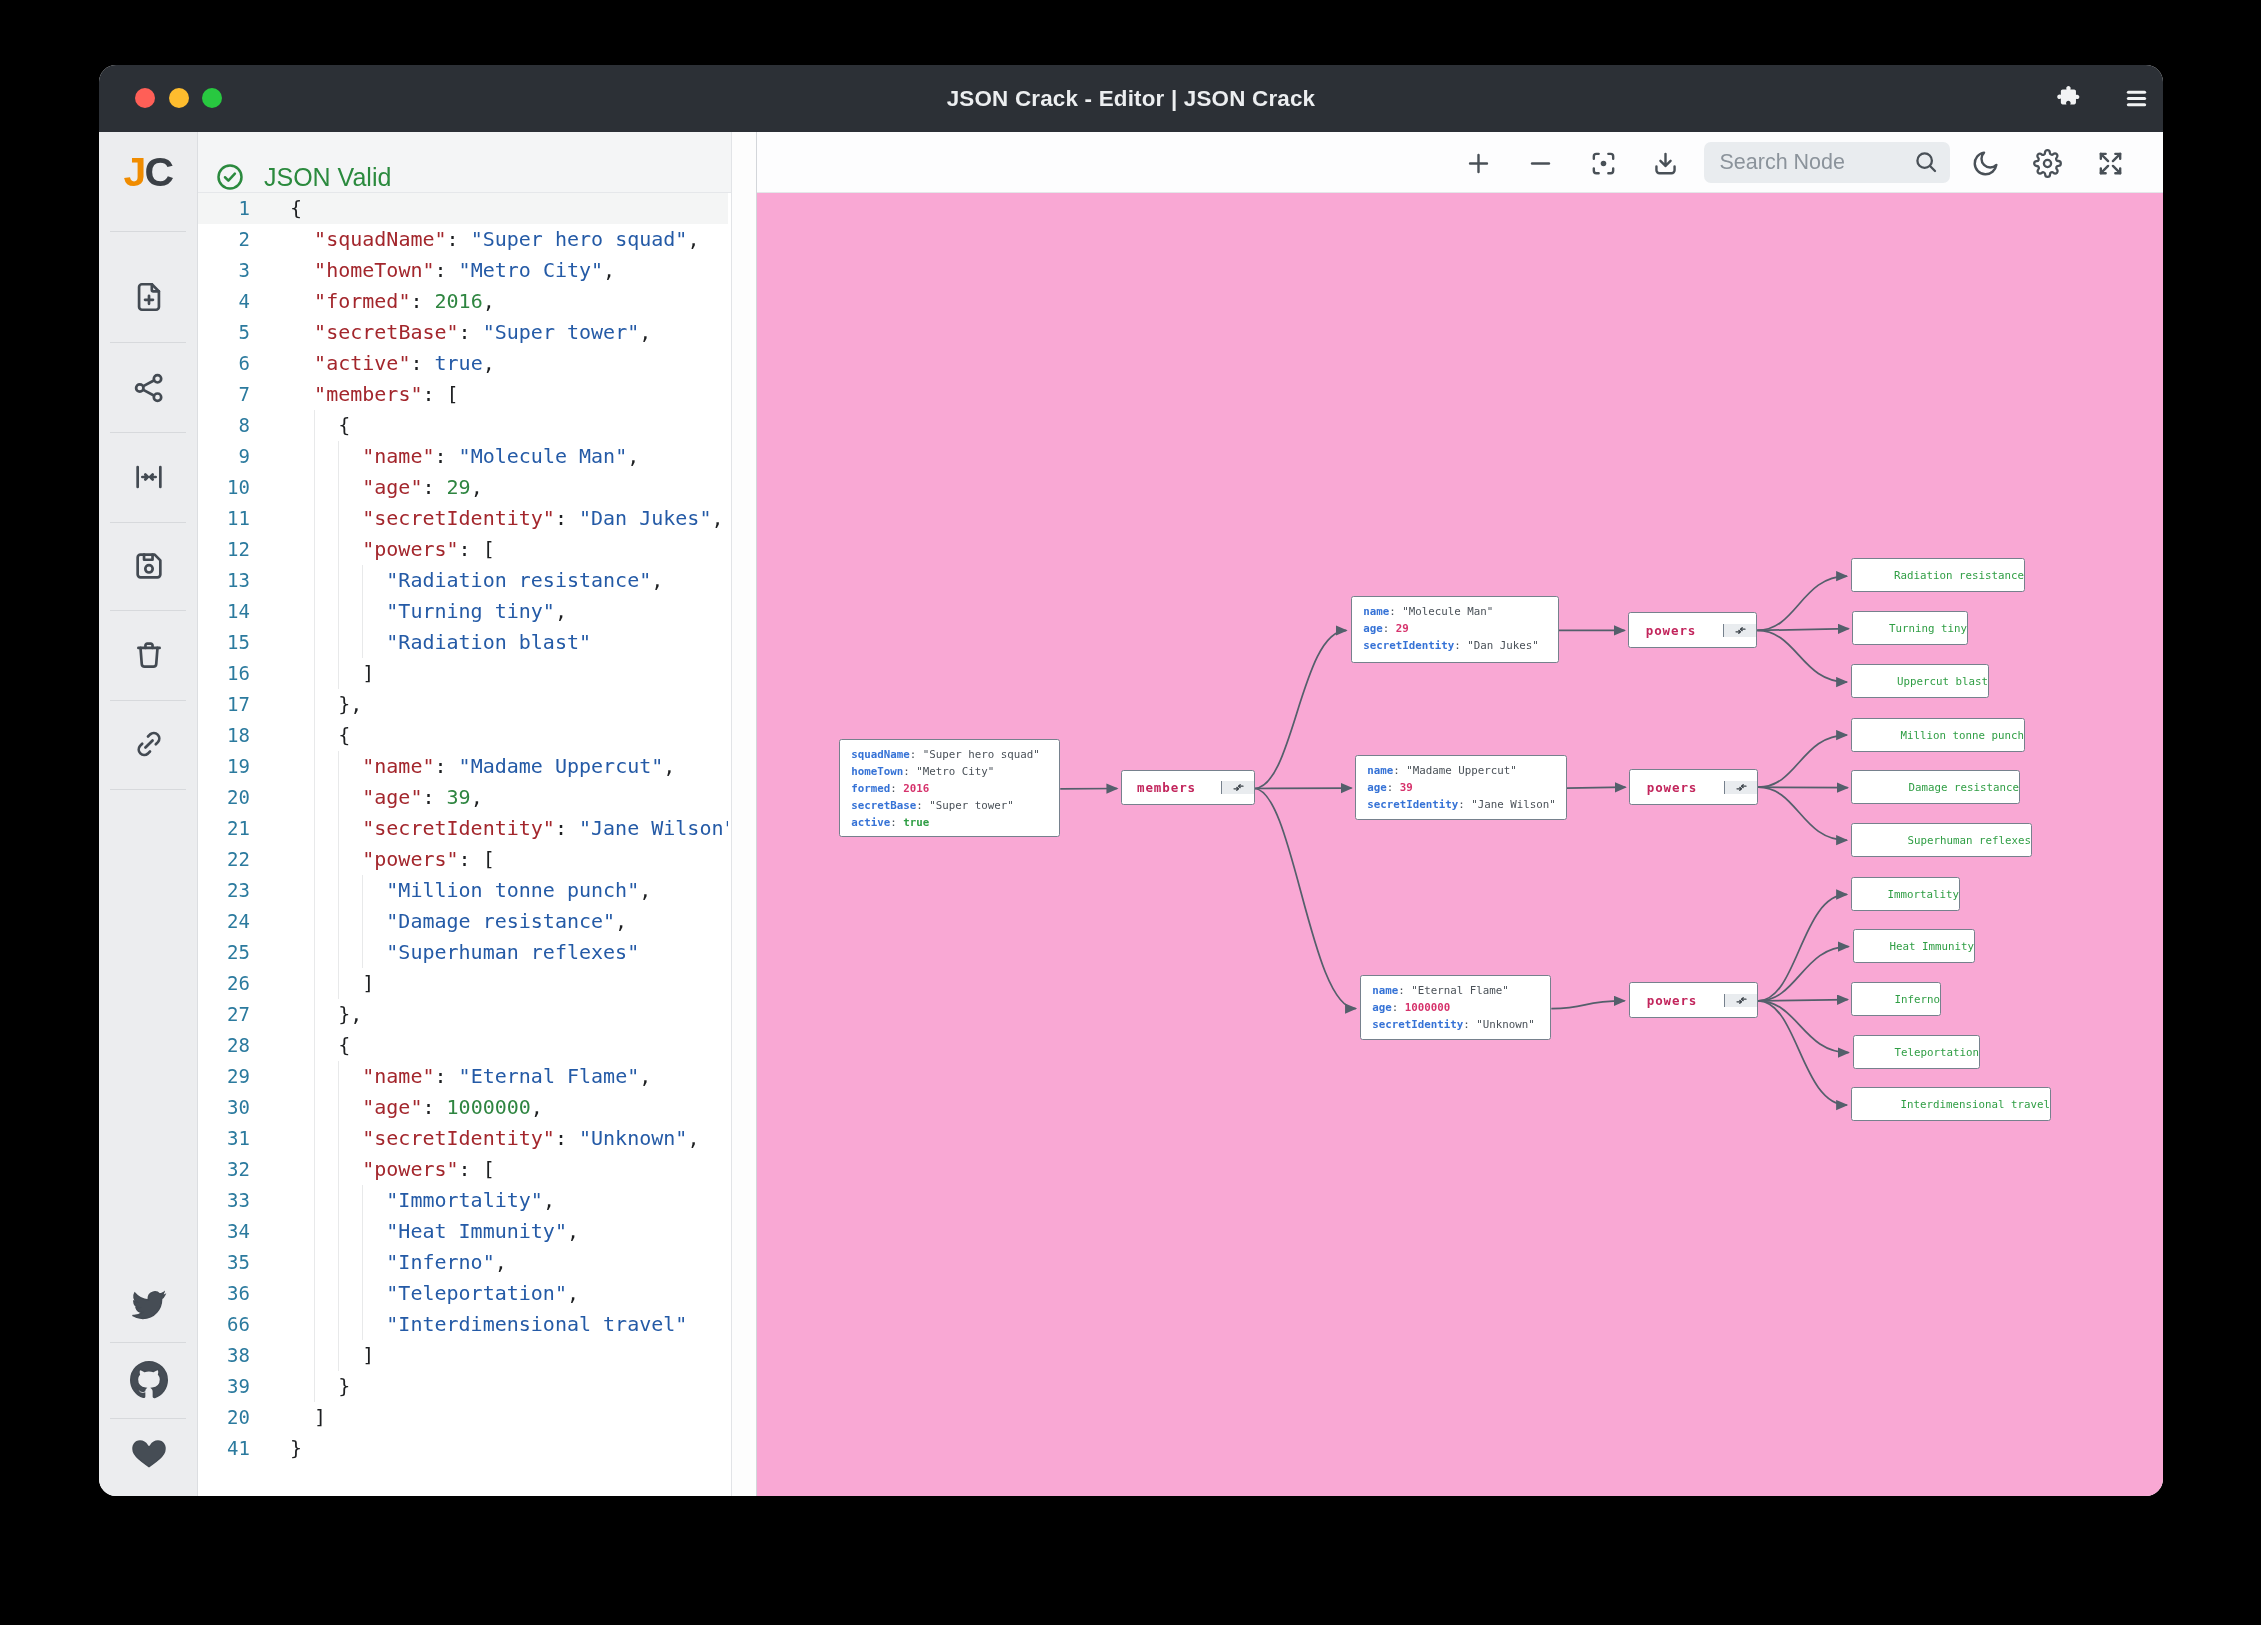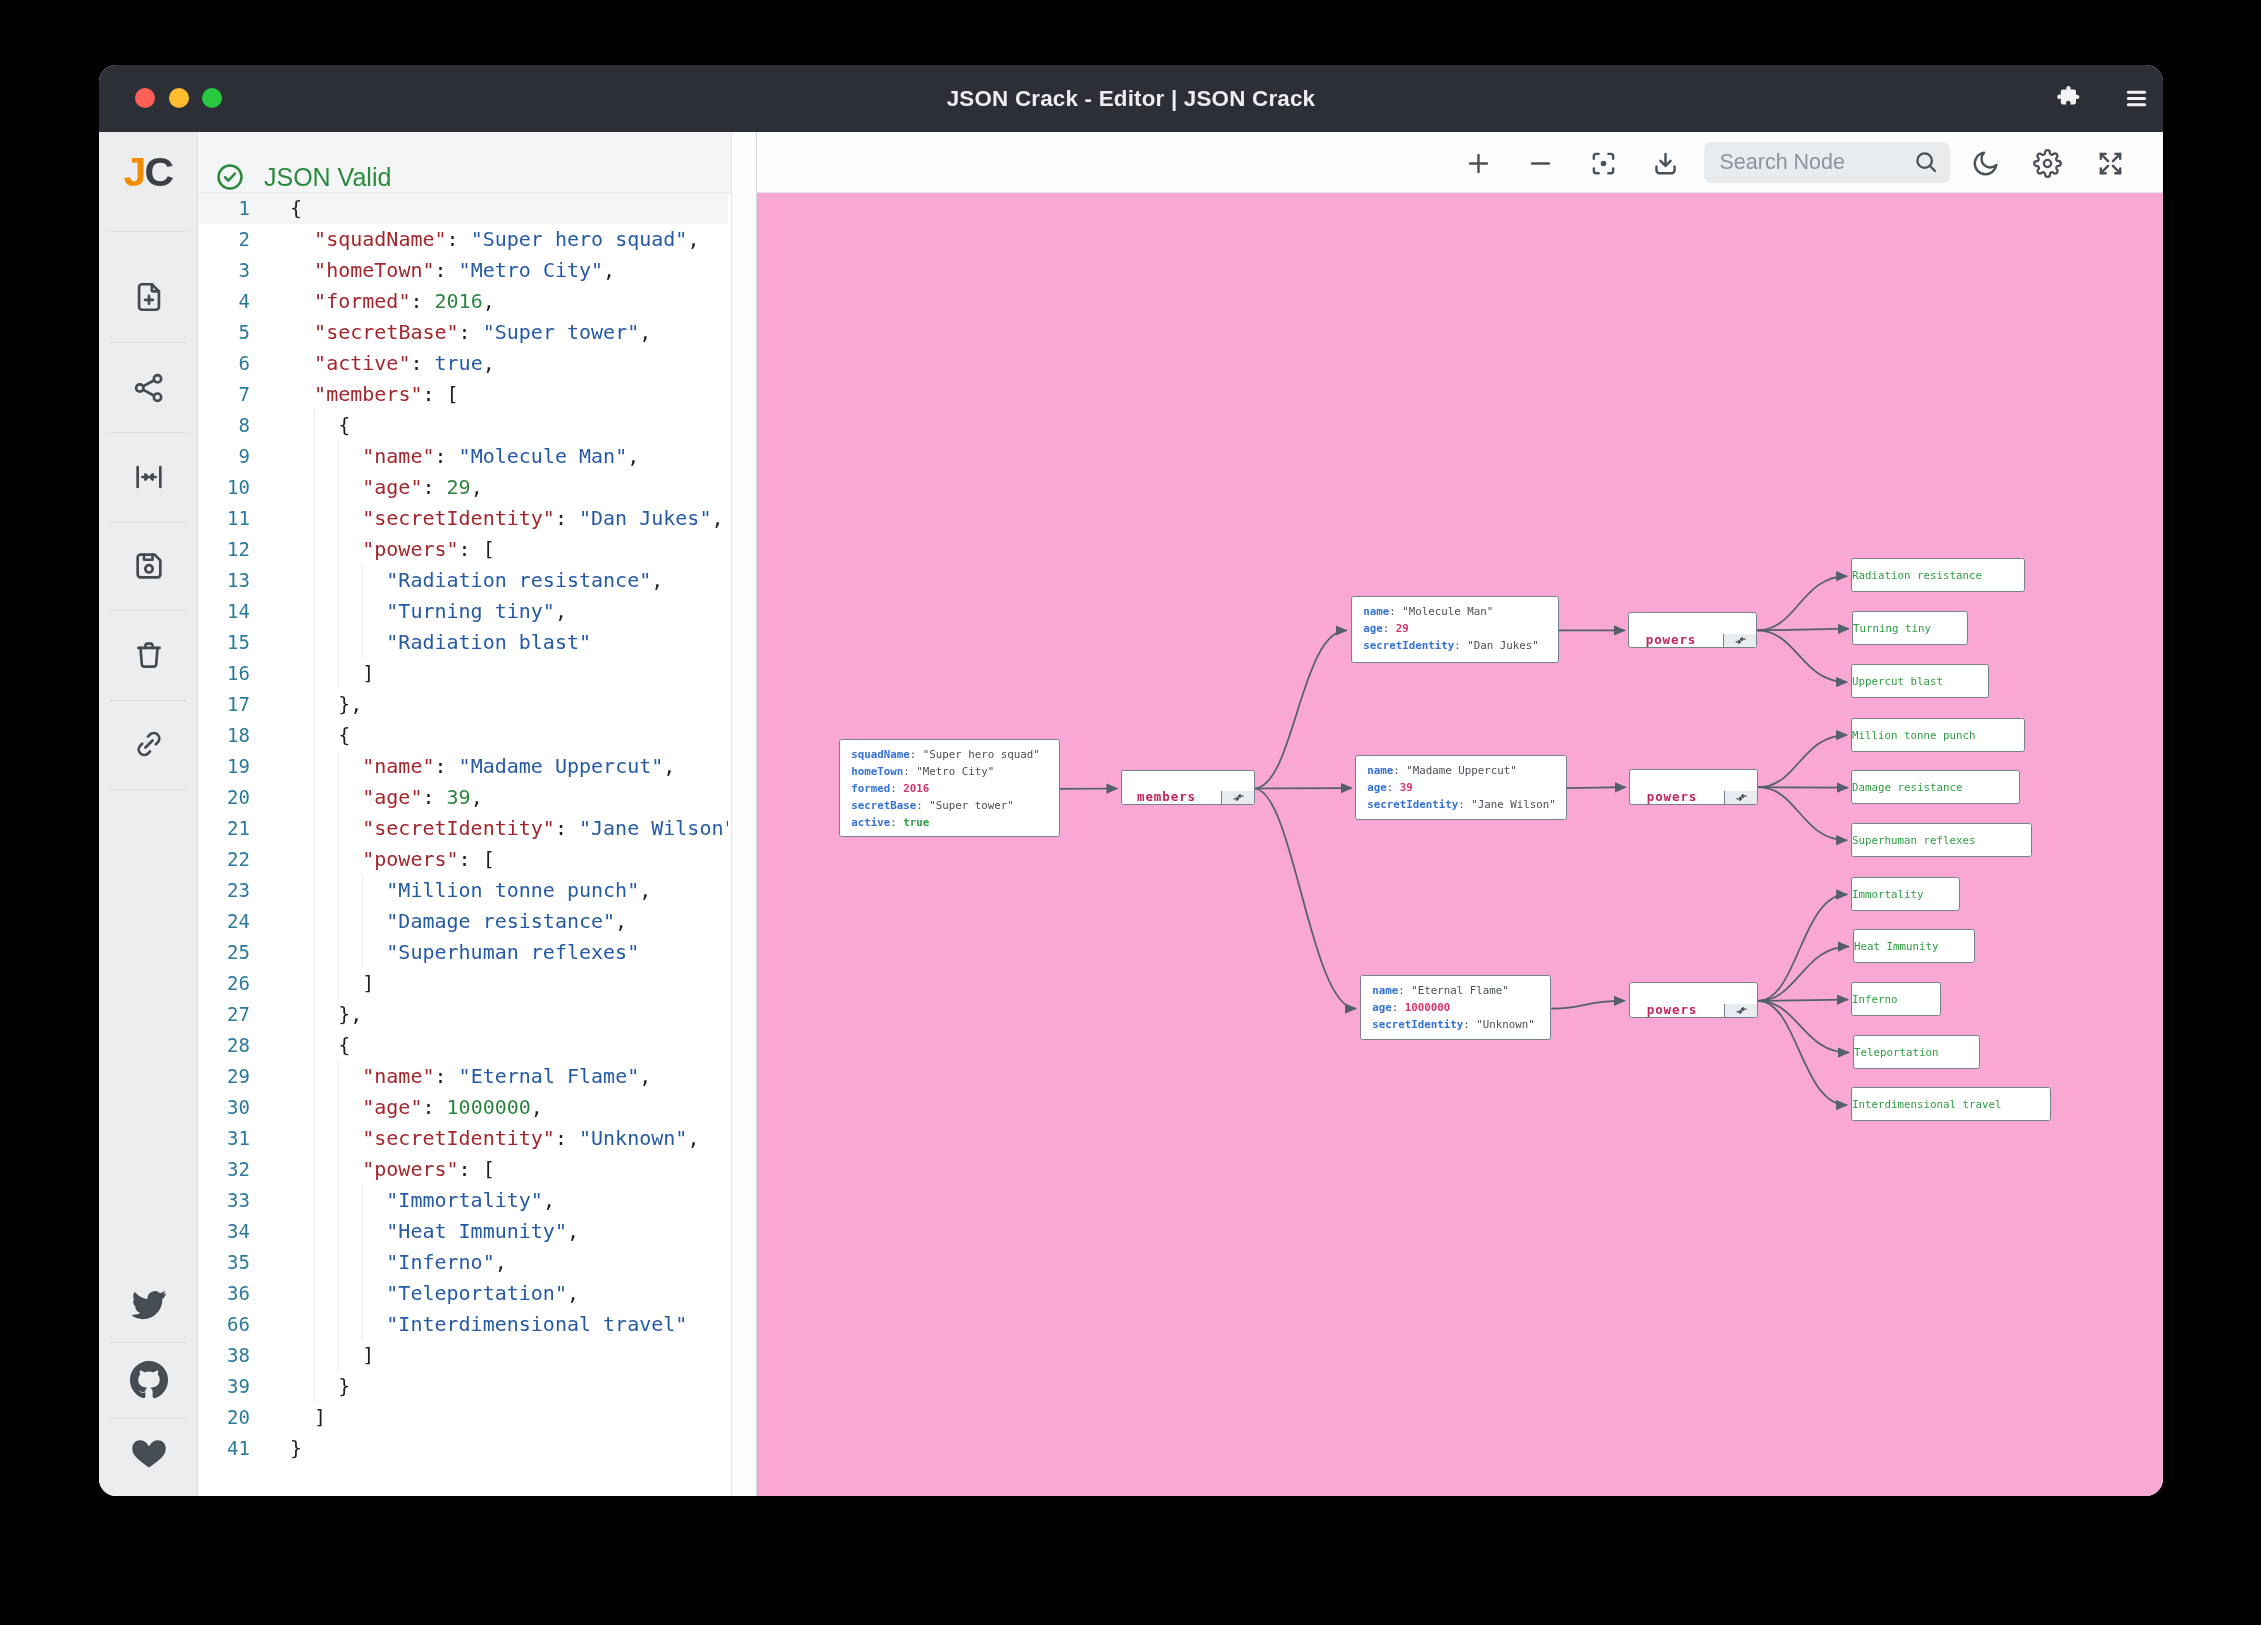--- a/index.html
+++ b/index.html
@@ -77,27 +77,27 @@
                             pointer-events:none; }
   .gnode { position:absolute; background:#fff; border:1.3px solid #76818d; border-radius:2.6px;
            font-family:"DejaVu Sans Mono", monospace; cursor:pointer; }
   .gnode-object { padding:6px 11.2px; }
   .grow { font-size:10.8px; line-height:17px; white-space:pre; }
   .gk { color:#3572d6; font-weight:600; }
   .gp { color:#4a5158; }
   .gv-string  { color:#4a5158; }
   .gv-number  { color:#d6336c; font-weight:600; }
   .gv-boolean { color:#2f9e44; font-weight:600; }
-  .gnode-parent { display:flex; align-items:flex-end; overflow:hidden;gap:10px; }
+  .gnode-parent { display:flex; align-items:center; overflow:hidden;gap:10px; }
   .glabel { flex:1; display:flex; align-items:center; justify-content:center;
             color:#c2255c; font-size:12.5px; font-weight:600; letter-spacing:0.9px; }
   .gbtn { width:33px; background:#e9ecef; border-left:1.3px solid #76818d; display:flex;
           align-items:center; justify-content:center; cursor:pointer; }
-  .gnode-leaf { display:flex; align-items:center; justify-content:flex-start;
-                color:#2f9e44; font-size:10.8px; font-weight:500; }
+  .gnode-leaf { display:flex; align-items:center; justify-content:flex-end;
+                color:#2f9e44; font-size:10.8px; font-weight:500;padding-left:8px; }
 </style>
 </head>
 <body>
 
 <div class="stage">
   <div class="window">
 
     <div class="titlebar">
       <span class="tl tl-close"></span>
       <span class="tl tl-min"></span>

